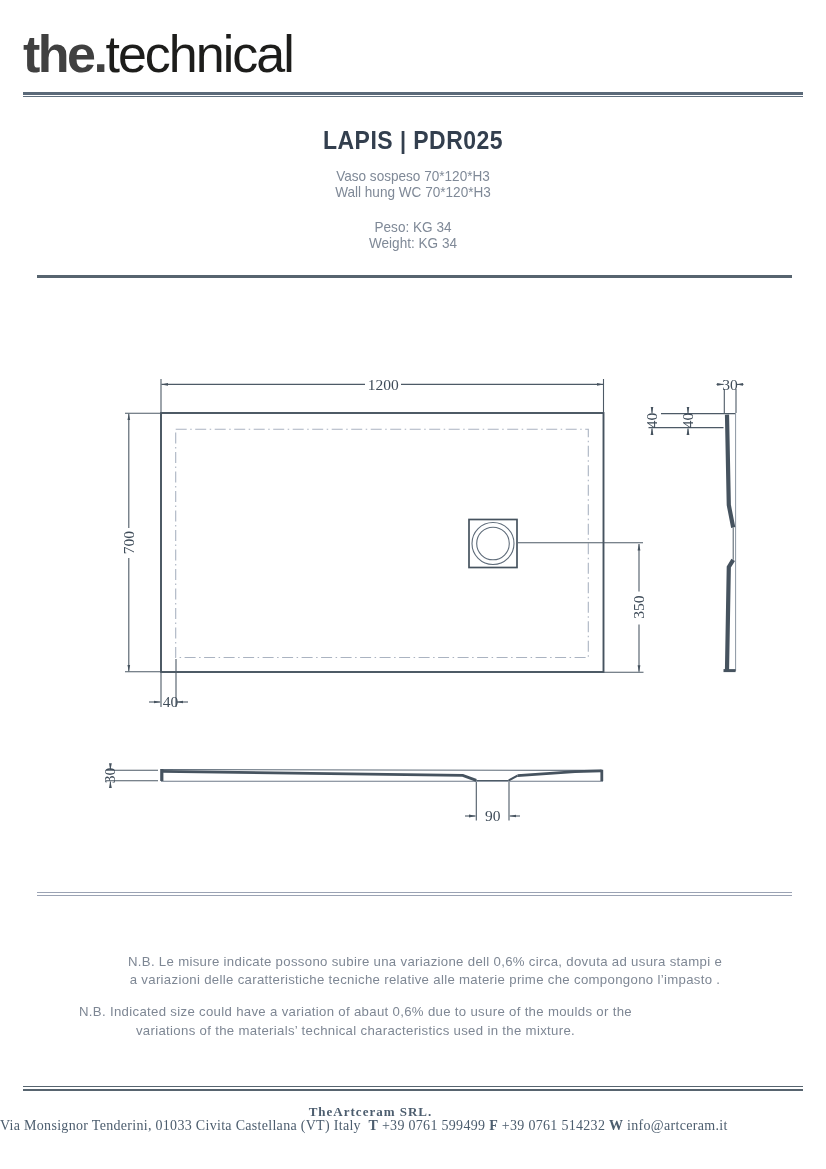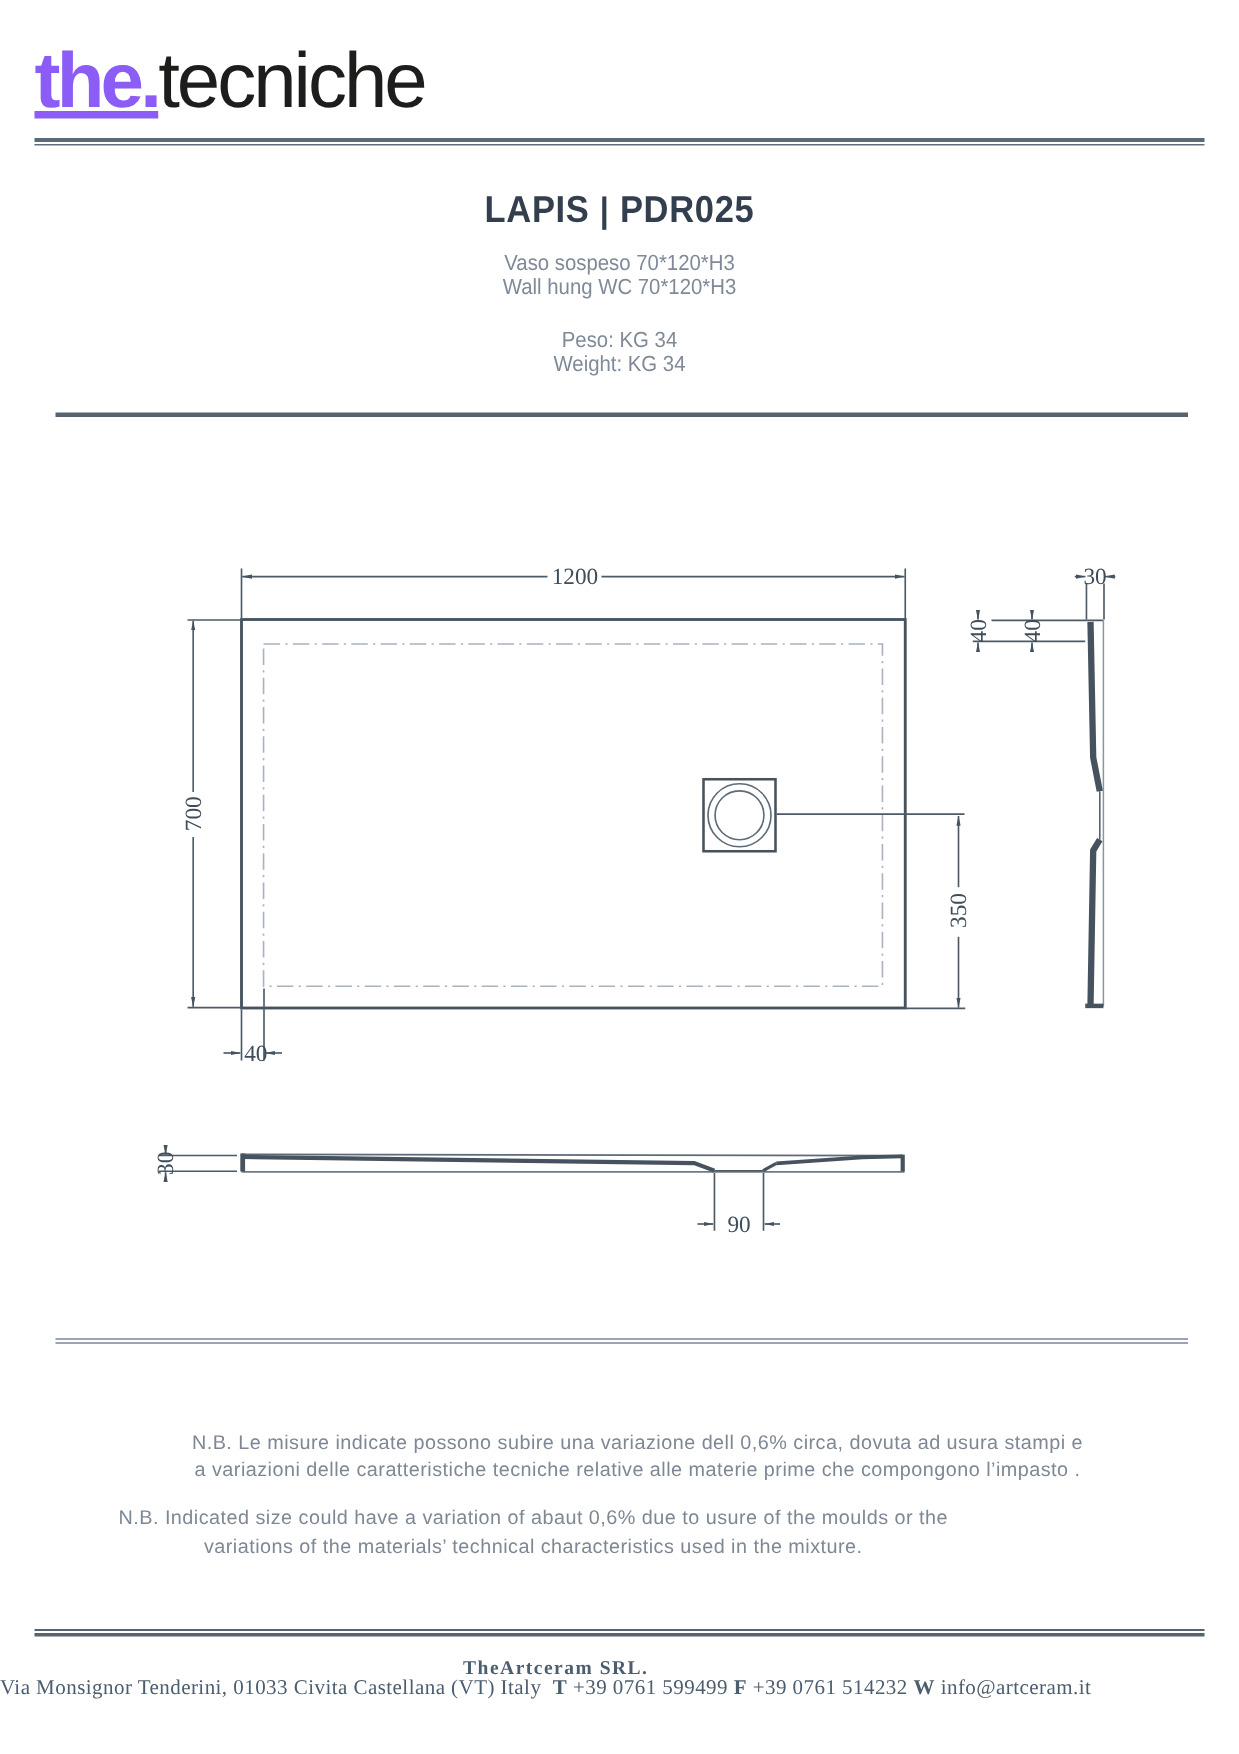--- a/index.html
+++ b/index.html
@@ -3,21 +3,21 @@
 <meta charset="utf-8">
 <style>
   html,body{margin:0;padding:0;}
   body{width:826px;height:1169px;position:relative;background:#ffffff;
        font-family:"Liberation Sans", sans-serif;overflow:hidden;}
   .abs{position:absolute;}
 </style>
 </head>
 <body>
 
-<div class="abs" style="left:23px;top:28px;font-size:52px;line-height:1;white-space:nowrap;"><span style="color:#8b5cf6;font-weight:bold;letter-spacing:-2.5px;text-decoration:underline;">the.</span><span style="color:#1d1d1b;letter-spacing:-2px;">tecniche</span></div>
+<div class="abs" style="left:23px;top:28px;font-size:52px;line-height:1;white-space:nowrap;"><span style="color:#404040;font-weight:bold;letter-spacing:-2.5px;">the.</span><span style="color:#1d1d1b;letter-spacing:-2px;">technical</span></div>
 
 <div class="abs" style="left:23px;top:91.9px;width:780px;height:5.6px;background:linear-gradient(to bottom,#5b6a79 0,#5b6a79 2.7px,#ffffff 2.7px,#ffffff 3.9px,#5f6e7d 3.9px,#5f6e7d 5.6px);"></div>
 
 <div class="abs" style="left:0;top:126px;width:826px;text-align:center;font-size:25px;font-weight:bold;color:#333f4e;letter-spacing:0.5px;transform:scaleX(.92);transform-origin:50% 0;">LAPIS <span style="font-size:23.5px;">|</span> PDR025</div>
 
 <div class="abs" style="left:0;top:167.5px;width:826px;text-align:center;font-size:14.6px;line-height:16.6px;color:#7f8997;transform:scaleX(.93);transform-origin:50% 0;">Vaso sospeso 70*120*H3<br>Wall hung WC 70*120*H3</div>
 
 <div class="abs" style="left:0;top:218.9px;width:826px;text-align:center;font-size:14.6px;line-height:16.4px;color:#7f8997;transform:scaleX(.93);transform-origin:50% 0;">Peso: KG 34<br>Weight: KG 34</div>
 
 <div class="abs" style="left:37px;top:274.9px;width:755px;height:2.7px;background:#57646f;"></div>

